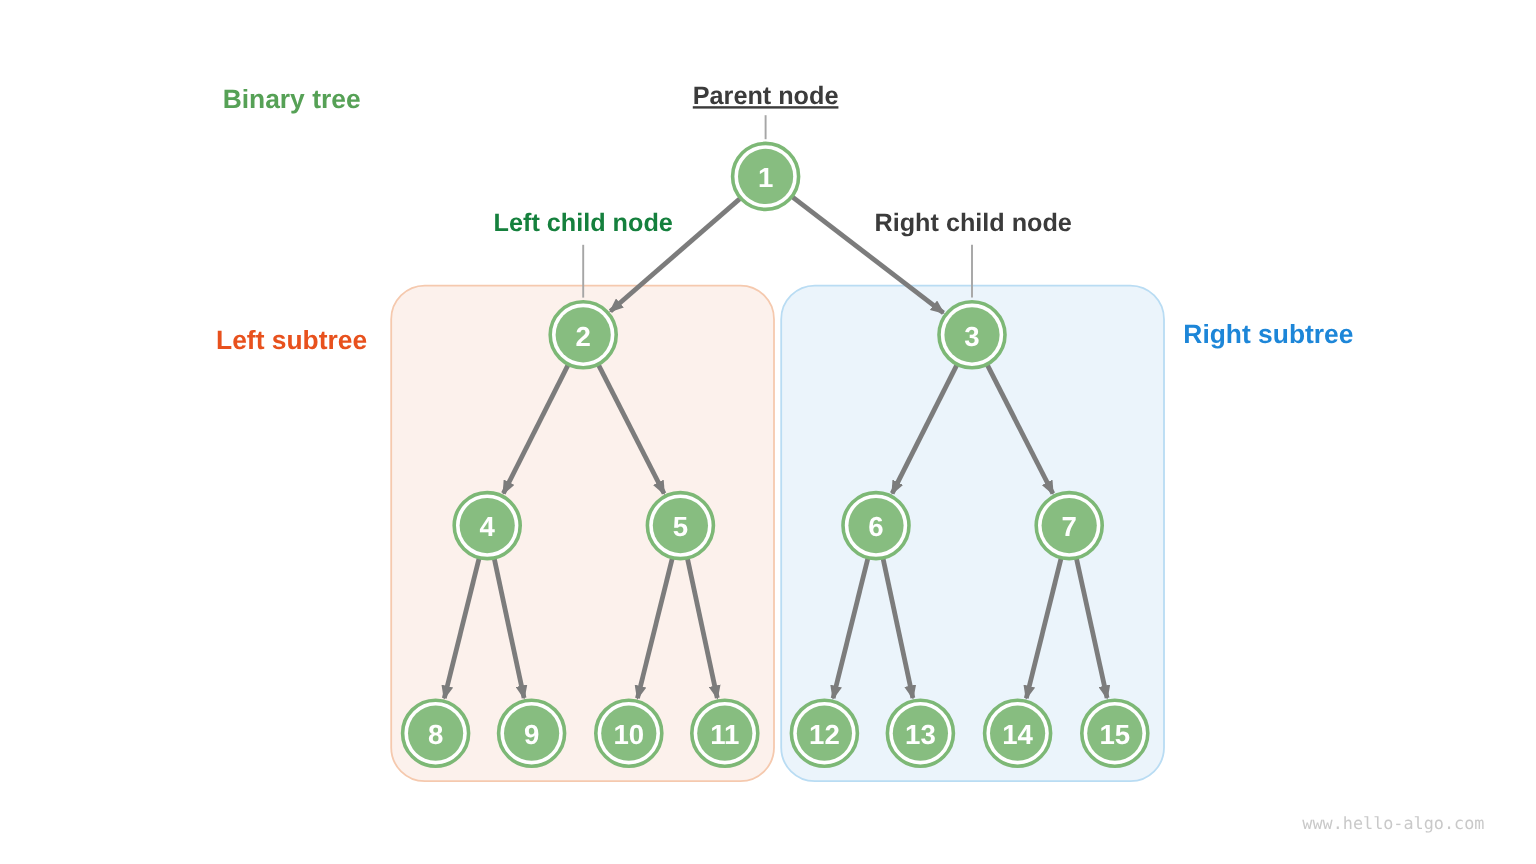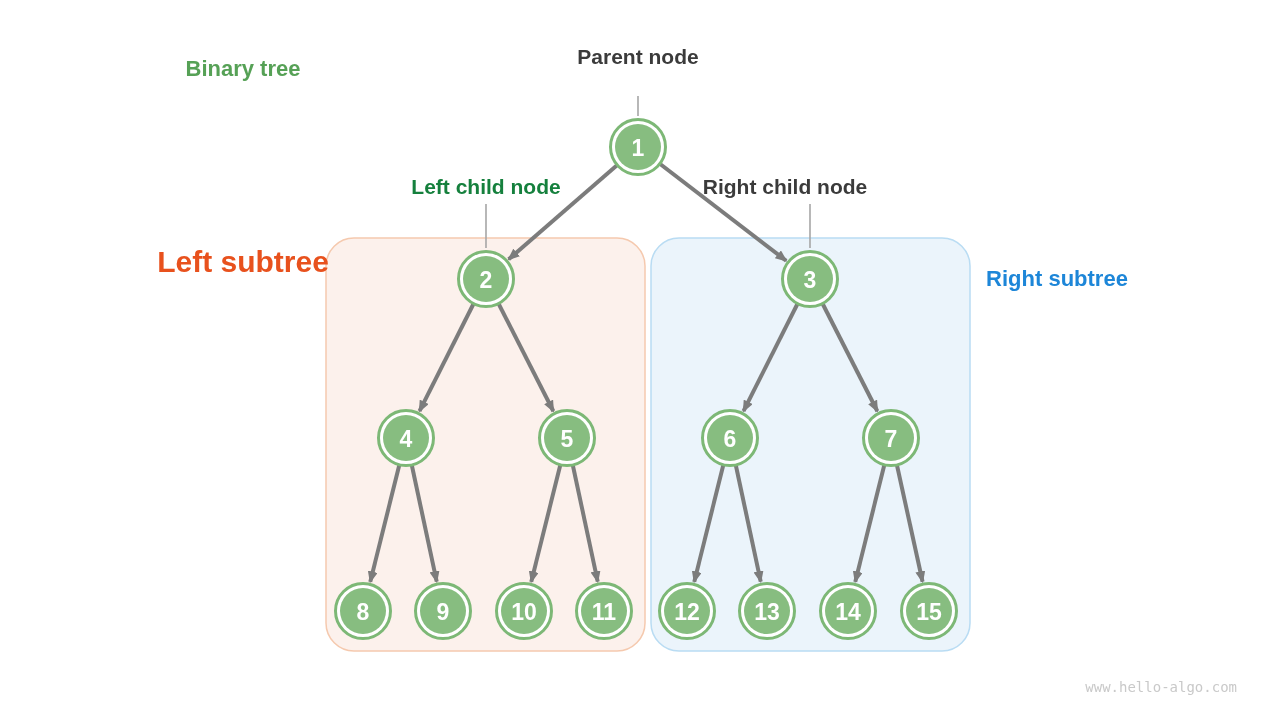--- a/index.html
+++ b/index.html
@@ -22,25 +22,25 @@
   }
   .label {
     position: absolute;
     transform: translate(-50%, -50%);
     font-weight: bold;
     font-size: 21px;
     color: #3b3b3b;
     white-space: nowrap;
     line-height: 1;
   }
-  .title-label        { left: 243px;  top: 69px;  font-size: 22px; }
-  .parent-label       { left: 638px;  top: 56px;  }
+  .title-label        { left: 243px;  top: 83px;  font-size: 22px; }
+  .parent-label       { left: 638px;  top: 80px; text-decoration: underline;  }
   .left-child-label   { left: 486px;  top: 186px; }
-  .right-child-label  { left: 785px;  top: 186px; }
-  .left-subtree-label { left: 243px;  top: 262px; font-size: 30px; }
+  .right-child-label  { left: 811px;  top: 186px; }
+  .left-subtree-label { left: 243px;  top: 284px; font-size: 22px; }
   .right-subtree-label{ left: 1057px; top: 279px; font-size: 22px; }
   .watermark {
     position: absolute;
     right: 43px;
     top: 679px;
     font-family: "DejaVu Sans Mono", "Liberation Mono", monospace;
     font-size: 14px;
     color: #c9c9c9;
     white-space: nowrap;
     text-align: right;

